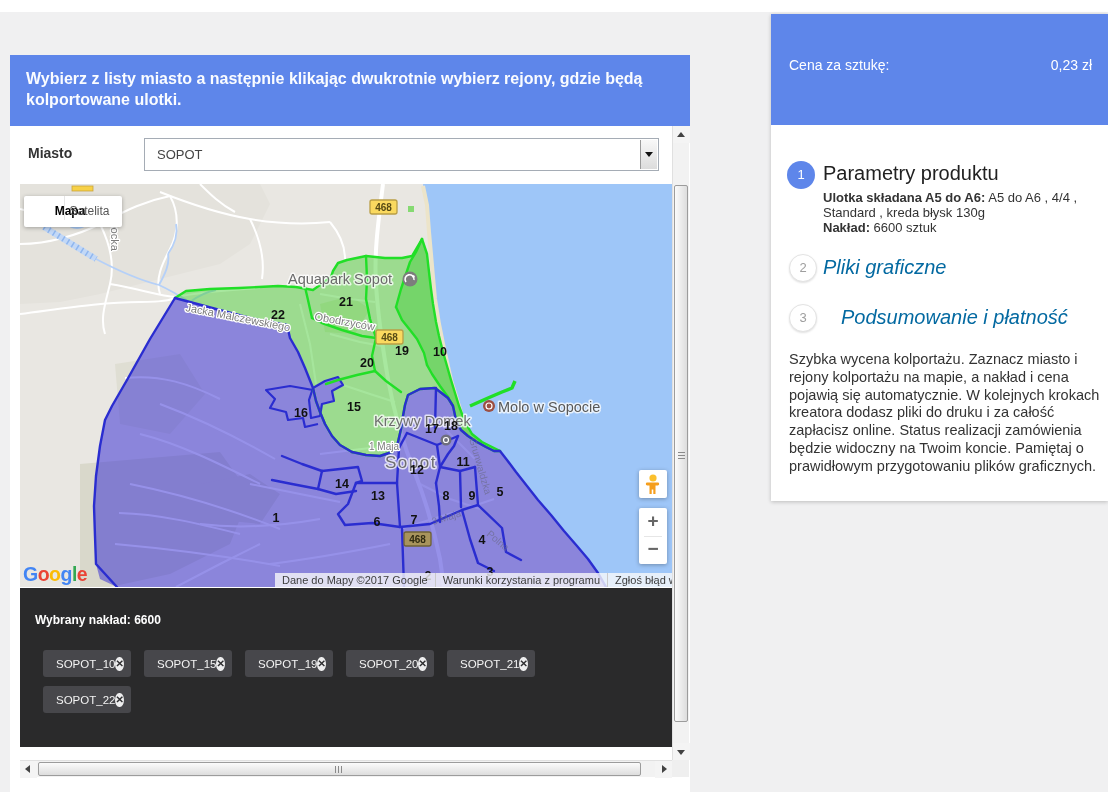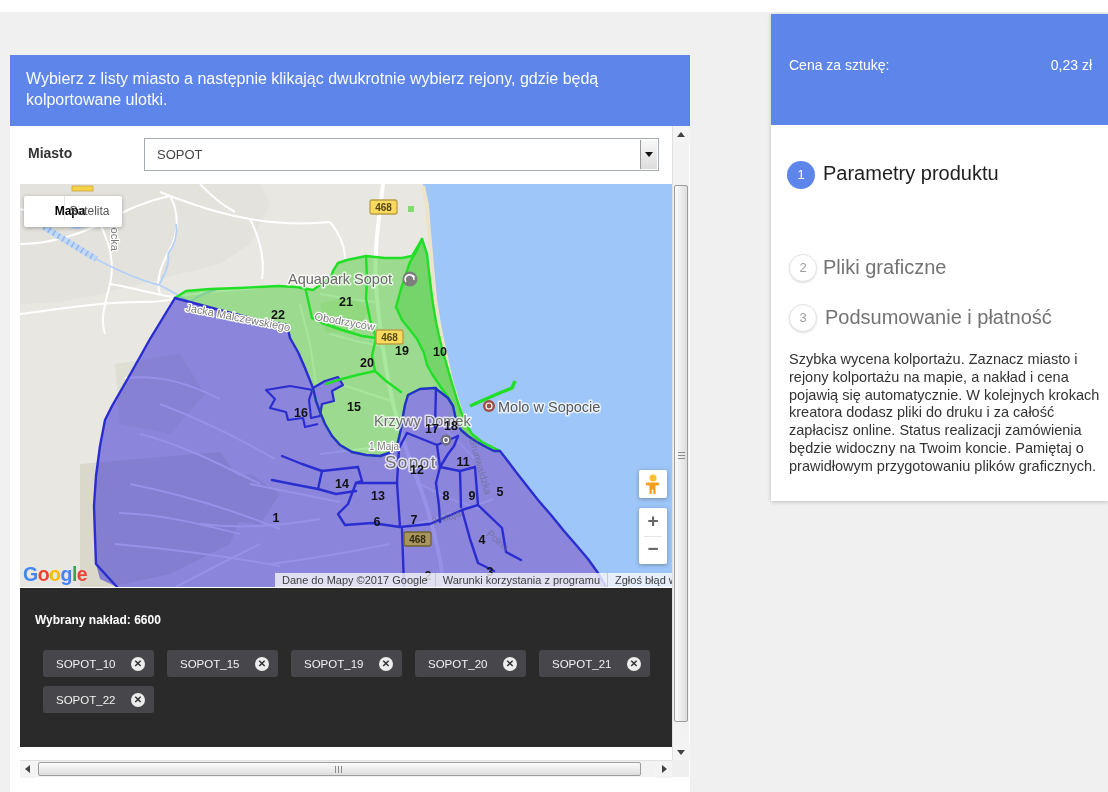--- a/index.html
+++ b/index.html
@@ -1,29 +1,29 @@
 <!DOCTYPE html>
 <html><head>
 <meta charset="utf-8">
 <style>
   * { margin:0; padding:0; box-sizing:border-box; }
   html,body { width:1108px; height:792px; font-family:"Liberation Sans", sans-serif; background:#fff; position:relative; overflow:hidden; }
   #graybg { position:absolute; left:0; top:12px; width:1108px; height:780px; background:#f0f0f1; }
   #panel { position:absolute; left:10px; top:55px; width:680px; height:737px; background:#fff; }
-  #banner { position:absolute; left:0; top:0; width:680px; height:71px; background:#5e86ea; color:#fafcff; font-size:16px; line-height:20.5px; padding:14px 16px 0 16px; }
+  #banner { position:absolute; left:0; top:0; width:680px; height:71px; background:#5e86ea; color:#fafcff; font-size:16px; line-height:20.5px; padding:14px 16px 0 16px;font-weight:bold; }
   #miasto { position:absolute; left:18px; top:90px; font-size:14px; font-weight:bold; color:#333; }
   #selbox { position:absolute; left:134px; top:83px; width:515px; height:33px; background:#fff; border:1px solid #a5acb5; }
   #selbox .stxt { position:absolute; left:12px; top:8px; font-size:13px; color:#444; }
   #selbox .sbtn { position:absolute; right:1px; top:1px; width:17px; height:29px; background:linear-gradient(#f8f8f8,#dcdcdc); border-left:1px solid #9a9a9a; }
   #selbox .sbtn:after { content:""; position:absolute; left:4px; top:12px; border:4px solid transparent; border-top:5px solid #111; }
   #mapwrap { position:absolute; left:10px; top:129px; width:652px; height:403px; overflow:hidden; background:#e9e7e2; }
   #darkpanel { position:absolute; left:10px; top:533px; width:652px; height:159px; background:#2a2a2b; }
   #darkpanel h3 { position:absolute; left:15px; top:25px; color:#fff; font-size:12px; }
   #chips { position:absolute; left:23px; top:62px; width:620px; }
-  .chip { display:inline-flex; width:111px; height:27px; background:#47474b; border-radius:3px; margin:0 13px 9px 0; align-items:center; justify-content:space-between; padding:0 9px 0 13px; vertical-align:top; }
+  .chip { display:inline-flex; width:88px; height:27px; background:#47474b; border-radius:3px; margin:0 13px 9px 0; align-items:center; justify-content:space-between; padding:0 9px 0 13px; vertical-align:top; }
   .chip span { color:#f2f2f2; font-size:11.5px; }
   .chip i { width:14px; height:14px; border-radius:50%; background:#ededee; font-style:normal; color:#2e2e30; font-size:10px; font-weight:bold; text-align:center; line-height:14px; }
   
   #vscroll { position:absolute; left:662px; top:71px; width:17px; height:634px; background:#f2f2f2; border-left:1px solid #e0e0e0; }
   #hscroll { position:absolute; left:10px; top:705px; width:652px; height:17px; background:#f2f2f2; border-top:1px solid #e0e0e0; }
   #scorner { position:absolute; left:662px; top:705px; width:17px; height:17px; background:#efefef; }
   .sbtnv { position:absolute; left:0; width:17px; height:17px; background:#f4f4f4; }
   .tri-up { position:absolute; left:4px; top:6px; border:4.5px solid transparent; border-bottom:5px solid #434343; border-top:none; }
   .tri-dn { position:absolute; left:4px; top:7px; border:4.5px solid transparent; border-top:5px solid #434343; border-bottom:none; }
   .tri-lf { position:absolute; left:5px; top:4px; border:4.5px solid transparent; border-right:5px solid #434343; border-left:none; }
@@ -38,21 +38,21 @@
   #chead .r1 { display:flex; justify-content:space-between; align-items:baseline; }
   #chead .r1 .t { font-size:22px; }
   #chead .r1 .v { font-size:22.5px; }
   #chead .r2 { display:flex; justify-content:space-between; margin-top:12px; font-size:14px; }
   #chead .r3 { display:flex; justify-content:space-between; margin-top:25px; font-size:14px; }
   .circ { position:absolute; width:28px; height:28px; border-radius:50%; text-align:center; line-height:28px; font-size:13px; }
   .circ.blue { background:#5e86ea; color:#fff; }
   .circ.gray { background:#fff; border:1px solid #e3e3e3; color:#9e9e9e; box-shadow:0 1px 2px rgba(0,0,0,0.12); line-height:26px; }
   .ittl { position:absolute; font-size:20px; }
   .ittl.b { font-weight:normal; color:#212121;text-align:right; }
-  .ittl.g { color:#737373; }
+  .ittl.g { color:#0369a1;font-style:italic; }
   #sub1 { position:absolute; left:52px; top:176px; font-size:13px; line-height:15px; color:#333; width:280px; }
   #para { position:absolute; left:18px; top:337px; width:318px; font-size:14.5px; line-height:17.8px; color:#333; }
 </style>
 </head>
 <body>
 <div id="graybg"></div>
 <div id="panel">
   <div id="banner">Wybierz z listy miasto a następnie klikając dwukrotnie wybierz rejony, gdzie będą<br>kolportowane ulotki.</div>
   <div id="miasto">Miasto</div>
   <div id="selbox">
@@ -301,18 +301,19 @@
 </div>
 <div id="card">
   <div id="chead">
     <div class="r3">
         <span>Cena za sztukę:</span>
         <span>0,23 zł</span>
       </div>
   </div>
   <div class="circ blue" style="left:16px;top:147px;">1</div>
   <div class="ittl b" style="left:52px;top:148px;">Parametry produktu</div>
+  <div id="sub1"><b>Ulotka składana A5 do A6:</b> A5 do A6 , 4/4 ,<br>Standard , kreda błysk 130g<br><b>Nakład:</b> 6600 sztuk</div>
   <div class="circ gray" style="left:18px;top:240px;">2</div>
   <div class="ittl g" style="left:52px;top:242px;">Pliki graficzne</div>
   <div class="circ gray" style="left:18px;top:290px;">3</div>
-  <div class="ittl g" style="left:54px;top:292px;">Podsumowanie i płatność</div>
+  <div class="ittl g" style="left:70px;top:292px;">Podsumowanie i płatność</div>
   <div id="para">Szybka wycena kolportażu. Zaznacz miasto i<br>rejony kolportażu na mapie, a nakład i cena<br>pojawią się automatycznie. W kolejnych krokach<br>kreatora dodasz pliki do druku i za całość<br>zapłacisz online. Status realizacji zamówienia<br>będzie widoczny na Twoim koncie. Pamiętaj o<br>prawidłowym przygotowaniu plików graficznych.</div>
 </div>
 
 </body></html>

